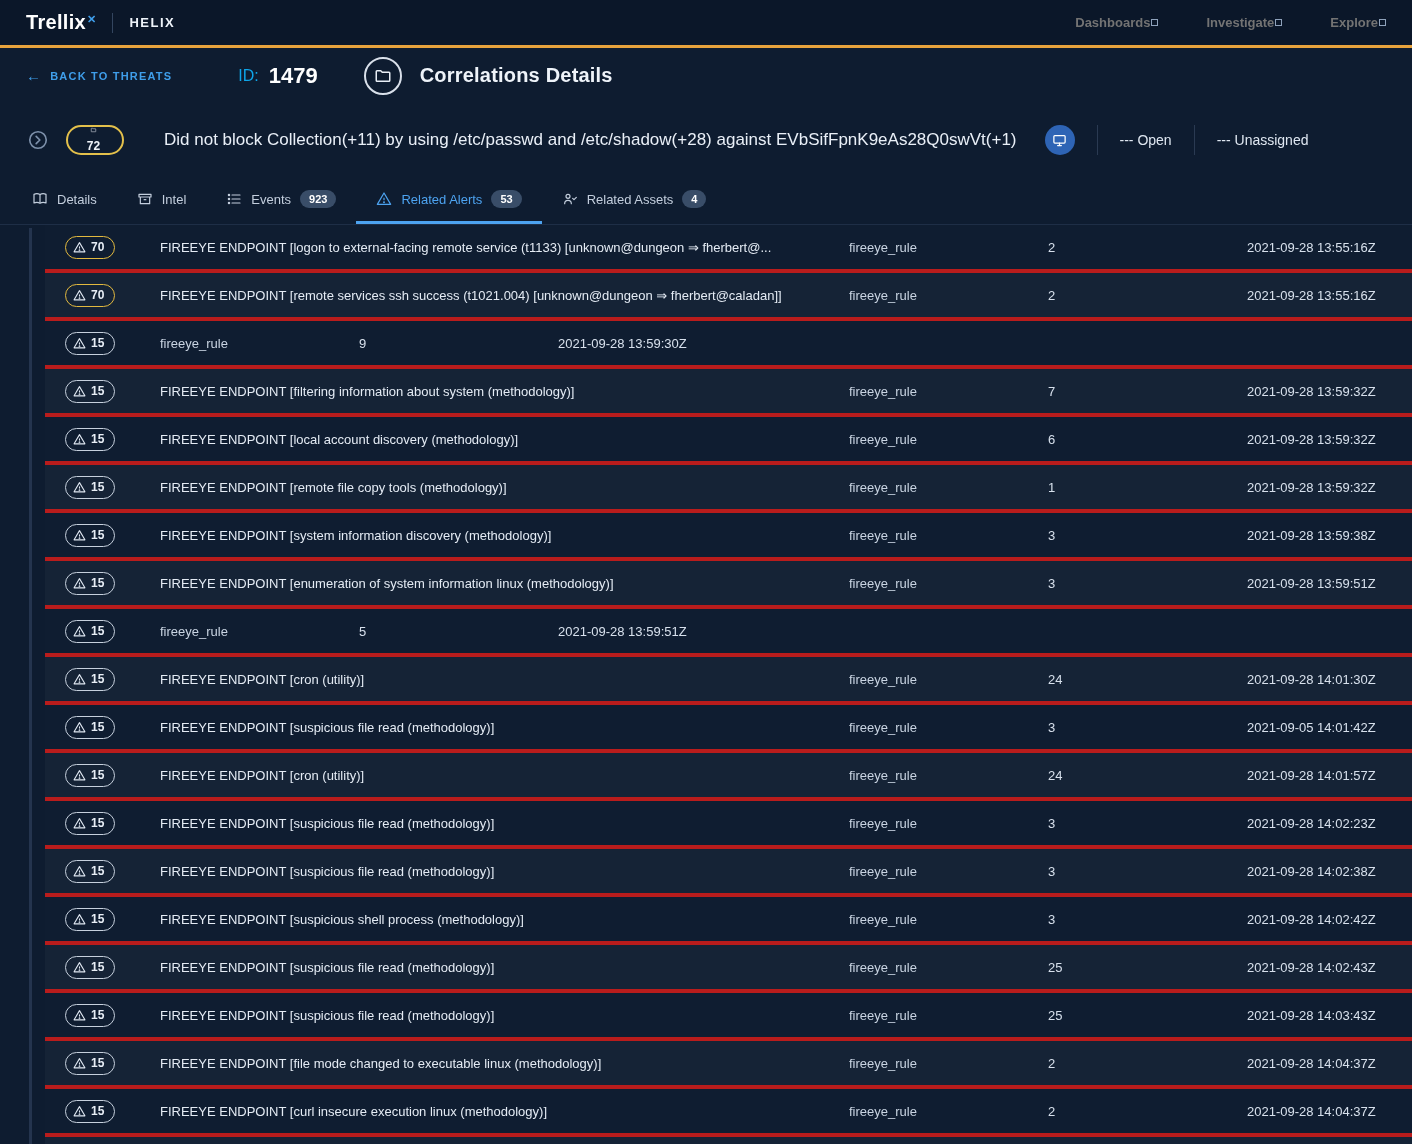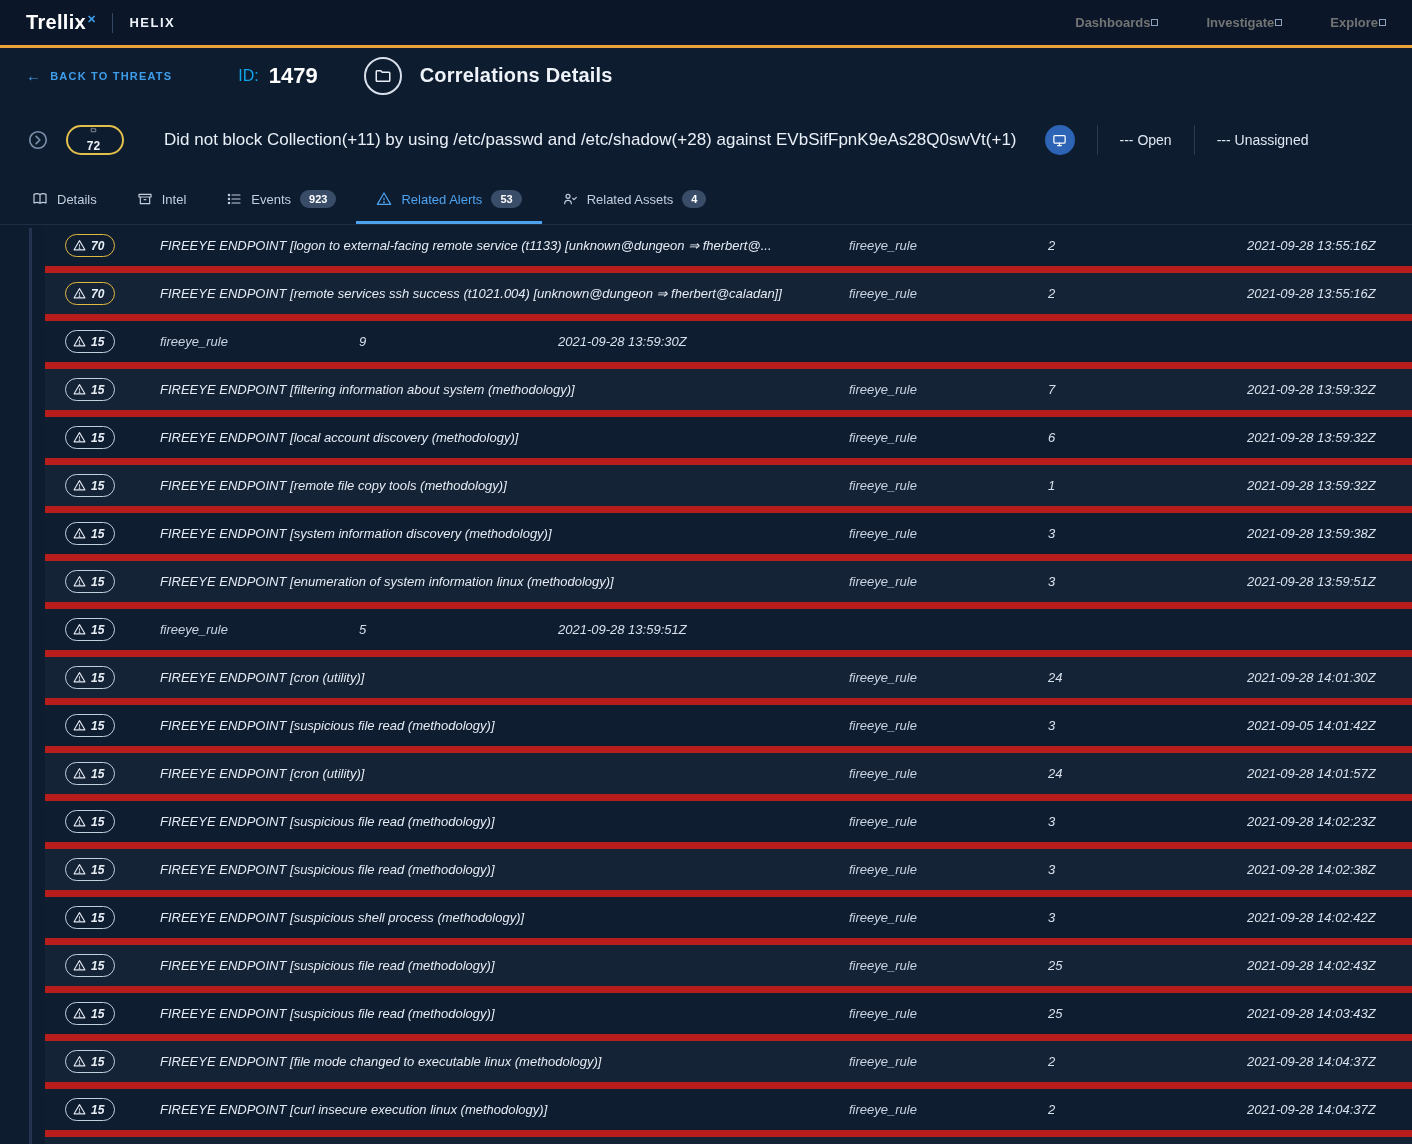--- a/index.html
+++ b/index.html
@@ -69,21 +69,21 @@
     background:#394d68; color:#ffffff; font-size:11px; font-weight:bold;
     padding:2px 9px; border-radius:10px; line-height:1.3;
   }
   .tab-badge:empty { display:none; }
 
   
   .scroll-track { position:absolute; left:29px; top:228px; bottom:0; width:3px; background:#24344e; }
   .table-wrap { margin-left:45px; }
   .trow {
     display:flex; align-items:center; height:48px;
-    background:#0f1d31; border-bottom:7px solid #b91c1c; cursor:pointer;font-style:italic;
+    background:#0f1d31; border-bottom:4px solid #b91c1c; cursor:pointer;
   }
   .trow.alt { background:#152336; }
   .col { font-size:13px; color:#d7e0ec; }
   .badge-col { width:115px; padding-left:20px; flex:none; }
   .name-col { width:689px; flex:none; color:#e4ebf4; white-space:nowrap; overflow:hidden; text-overflow:ellipsis; padding-right:20px; }
   .rule-col { width:199px; flex:none; color:#c9d4e2; }
   .count-col { width:199px; flex:none; }
   .time-col { flex:1; }
   .sev-pill {
     display:inline-flex; align-items:center; gap:5px;

